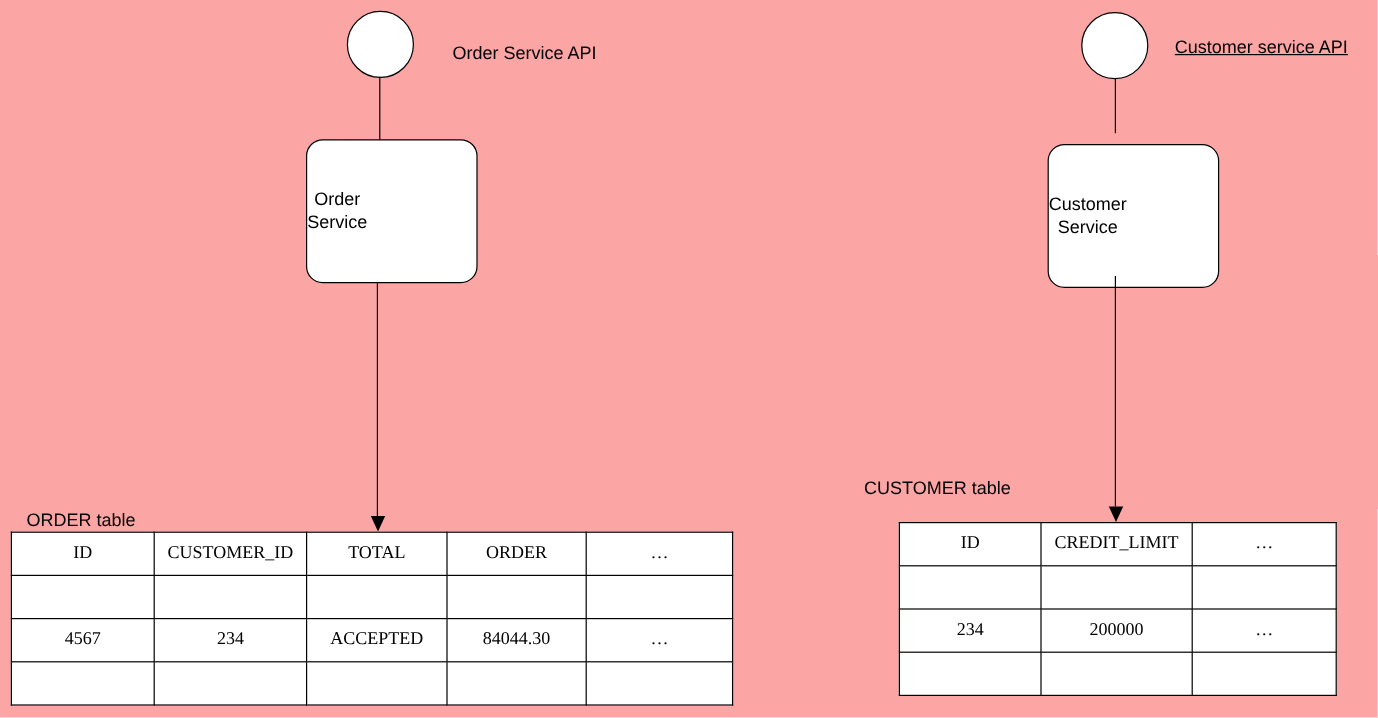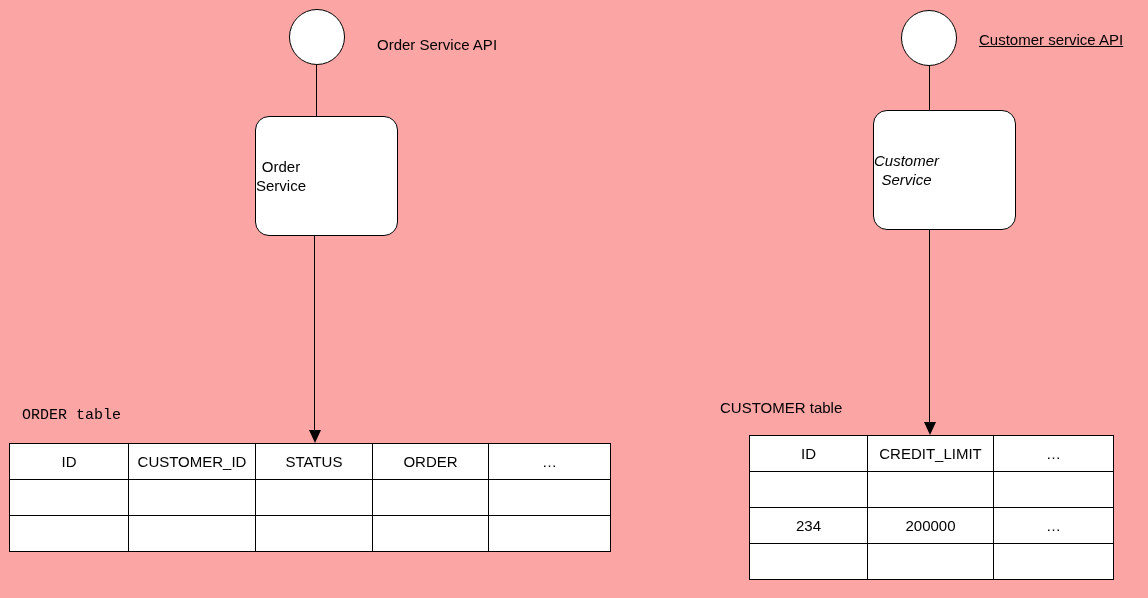--- a/index.html
+++ b/index.html
@@ -63,81 +63,89 @@
     background: #fff;
   }
   table.dbtable td {
     border: 1.5px solid #000;
     height: 36px;
     text-align: center;
     vertical-align: middle;
     font-size: 15px;
     overflow: hidden;
     white-space: nowrap;
+    font-family: Liberation Serif, serif;
   }
 </style>
 </head>
 <body>
 
 <div class="canvas">
 
   <div class="api-circle" style="left:289px; top:9px;"></div>
   <div class="api-label" style="left:377px; top:36px;">Order Service API</div>
 
   <div class="vline" style="left:316px; top:64px; height:53px;"></div>
 
   <div class="service-box" style="left:255px; top:116px;">
     <span>Order
 Service</span>
   </div>
 
   <div class="vline" style="left:314px; top:236px; height:196px;"></div>
   <div class="arrowhead" style="left:309px; top:430px;"></div>
 
-  <div class="table-title" style="left:22px; top:407px;font-family:Liberation Mono, monospace;">ORDER table</div>
+  <div class="table-title" style="left:22px; top:425px;">ORDER table</div>
 
   <table class="dbtable" style="left:9px; top:443px; width:601px;">
     <colgroup>
       <col style="width:119px">
         <col style="width:127px">
         <col style="width:117px">
       <col style="width:116px">
         <col style="width:122px">
     </colgroup>
     <tbody>
         <tr>
       <td>ID</td>
       <td>CUSTOMER_ID</td>
-      <td>STATUS</td>
+      <td>TOTAL</td>
       <td>ORDER</td>
       <td>…</td>
     </tr>
     <tr>
       <td></td>
       <td></td>
       <td></td>
       <td></td>
       <td></td>
+    </tr>
+    <tr>
+      <td>4567</td>
+      <td>234</td>
+      <td>ACCEPTED</td>
+      <td>84044.30</td>
+      <td>…</td>
     </tr>
     <tr>
       <td></td>
       <td></td>
       <td></td>
       <td></td>
       <td></td>
     </tr>
   </tbody>
     </table>
 
   <div class="api-circle" style="left:901px; top:10px;"></div>
   <div class="api-label" style="left:979px; top:31px;text-decoration:underline;">Customer service API</div>
 
   <div class="vline" style="left:929px; top:65px; height:46px;"></div>
 
-  <div class="service-box" style="left:873px; top:110px;font-style:italic;">
+  <div class="service-box" style="left:873px; top:120px;">
     <span>Customer
 Service</span>
   </div>
 
   <div class="vline" style="left:929px; top:230px; height:192px;"></div>
   <div class="arrowhead" style="left:924px; top:422px;"></div>
 
   <div class="table-title" style="left:720px; top:399px;">CUSTOMER table</div>
 
   <table class="dbtable" style="left:749px; top:435px; width:364px;">

